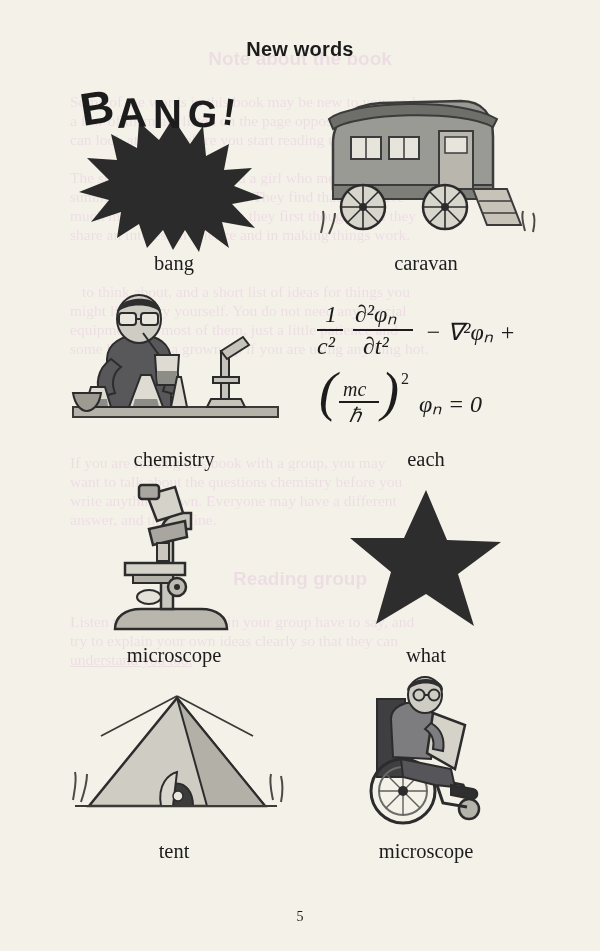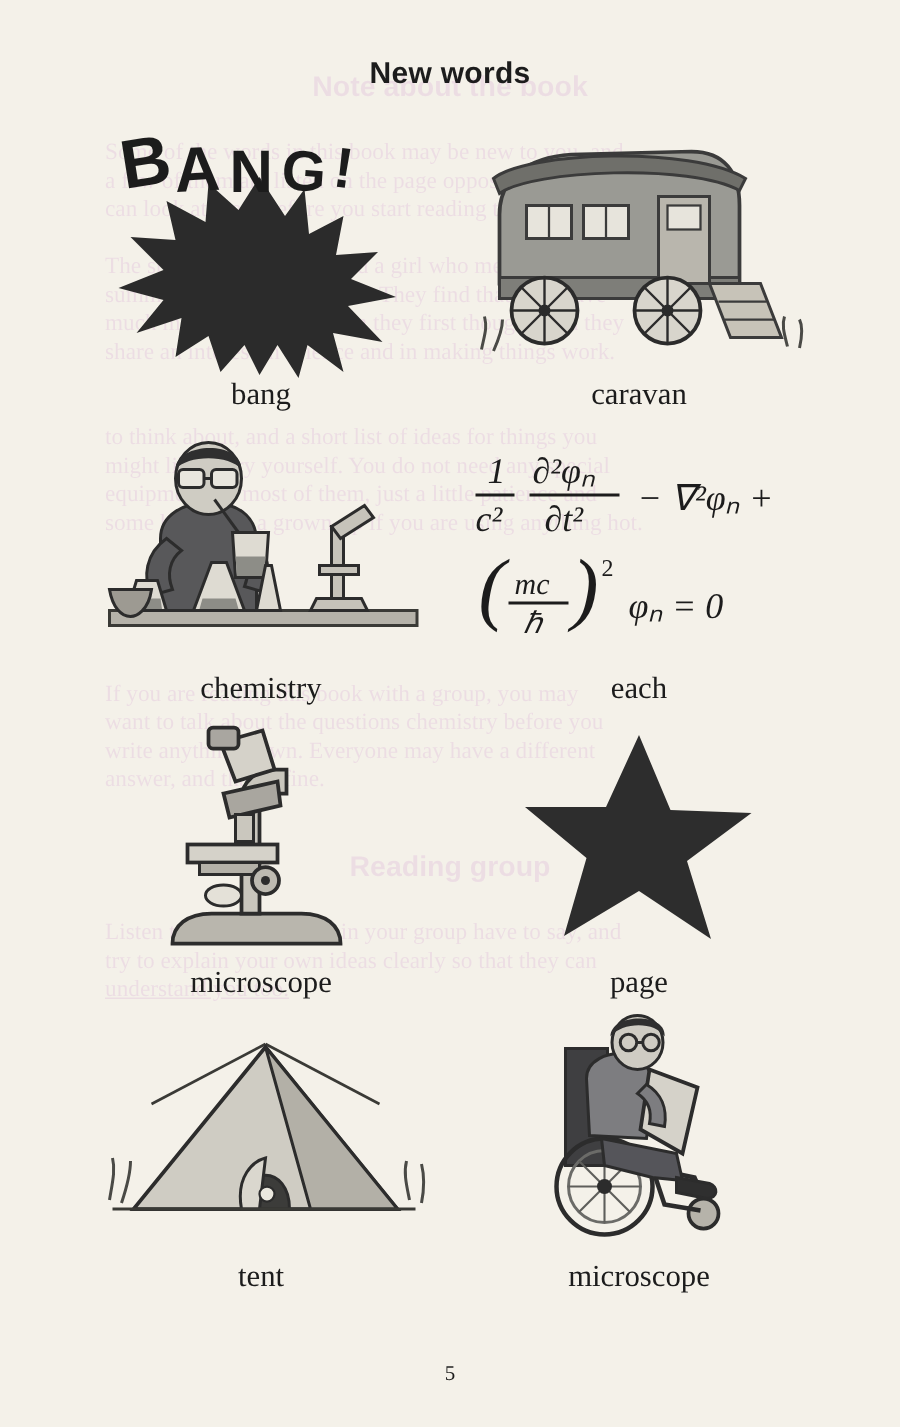--- a/index.html
+++ b/index.html
@@ -113,21 +113,21 @@
   <div class="ghost">
     <div class="g-title t1">Note about the book</div>
     <div class="g-title t2">Reading group</div>
     <div class="g-line" style="top:92px;">Some of the words in this book may be new to you, and</div>
     <div class="g-line" style="top:111px;">a few of them are listed on the page opposite so that you</div>
     <div class="g-line" style="top:130px;">can look at them before you start reading the story.</div>
     <div class="g-line" style="top:168px;">The story is about a boy and a girl who meet one</div>
     <div class="g-line" style="top:187px;">summer and become friends. They find that they have</div>
     <div class="g-line" style="top:206px;">much more in common than they first thought, and they</div>
     <div class="g-line" style="top:225px;">share an interest in science and in making things work.</div>
-    <div class="g-line" style="top:282px;">to think about, and a short list of ideas for things you</div>
+    <div class="g-line" style="top:282px;margin-left:12px;">to think about, and a short list of ideas for things you</div>
     <div class="g-line" style="top:301px;">might like to try yourself. You do not need any special</div>
     <div class="g-line" style="top:320px;">equipment for most of them, just a little patience and</div>
     <div class="g-line" style="top:339px;">some help from a grown-up if you are using anything hot.</div>
     <div class="g-line" style="top:453px;">If you are reading this book with a group, you may</div>
     <div class="g-line" style="top:472px;">want to talk about the questions chemistry before you</div>
     <div class="g-line" style="top:491px;">write anything down. Everyone may have a different</div>
     <div class="g-line" style="top:510px;">answer, and that is fine.</div>
     <div class="g-line" style="top:612px;">Listen to what the others in your group have to say, and</div>
     <div class="g-line" style="top:631px;">try to explain your own ideas clearly so that they can</div>
     <div class="g-line" style="top:650px;text-decoration:underline;">understand you too.</div>
@@ -298,21 +298,21 @@
       </div>
       <div class="caption">microscope</div>
     </div>
 
     <div class="cell">
       <div class="art">
         <svg width="160" height="150" viewBox="0 0 160 150">
           <polygon fill="#2d2d2d" points="80,6 101,56 155,58 112,90 128,142 80,110 30,140 45,88 4,54 58,54"></polygon>
         </svg>
       </div>
-      <div class="caption">page</div>
+      <div class="caption">what</div>
     </div>
 
     <div class="cell">
       <div class="art">
         <svg width="235" height="150" viewBox="0 0 235 150">
 
           <g stroke="#3a3a36" stroke-width="1.8" fill="none">
             <path d="M120,16 L196,56"></path>
             <path d="M120,16 L44,56"></path>
           </g>

